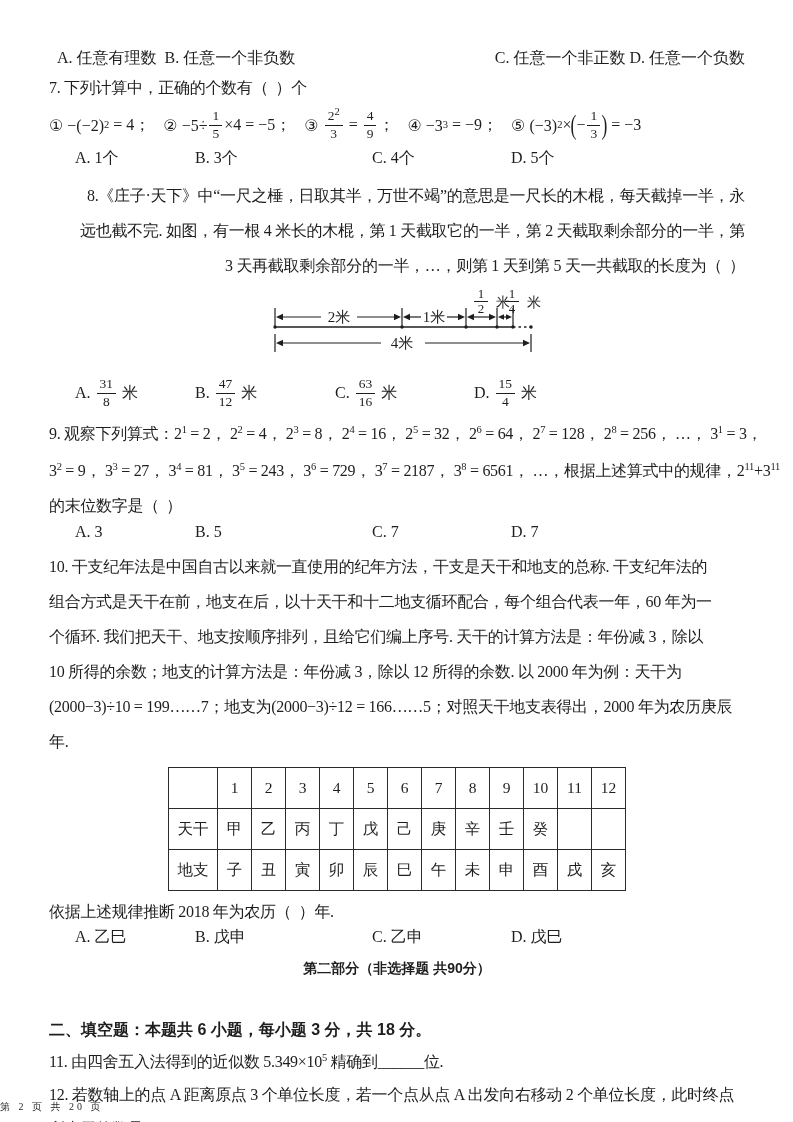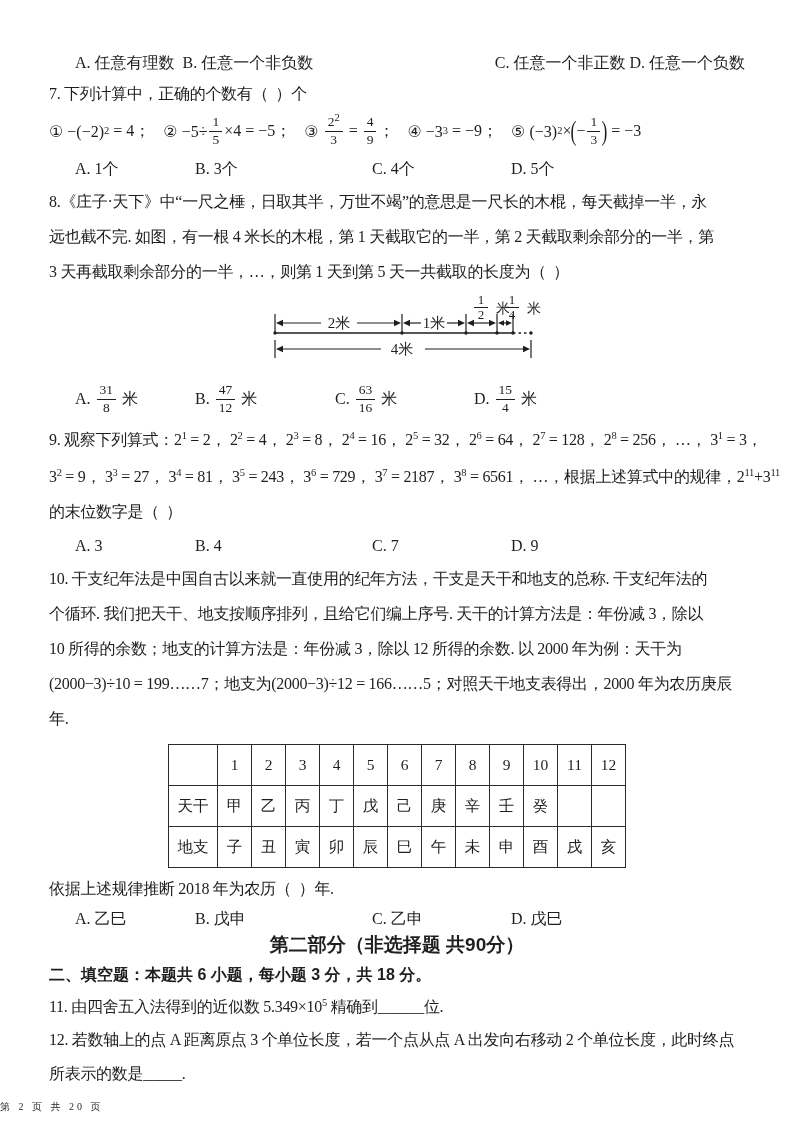--- a/index.html
+++ b/index.html
@@ -14,51 +14,51 @@
     padding:48px 48px 0 49px;
     overflow:hidden;
   }
   .line{white-space:pre;letter-spacing:-0.3px;line-height:34px;}
   .para .line{line-height:35px;}
   
   .opts{display:flex;margin-left:26px;align-items:center;white-space:pre;}
   .opts .s1{width:120px;}
   .opts .s2{width:140px;}
   .opts .s3{width:139px;margin-left:37px;}
-  .opts-top{display:flex;margin-left:26px;height:26px;align-items:flex-end;white-space:pre;}
+  .opts-top{display:flex;margin-left:8px;height:26px;align-items:flex-start;white-space:pre;}
   .spacer{flex:1;}
   sup{font-size:10.5px;vertical-align:super;line-height:0;}
   
   .frac{display:inline-flex;flex-direction:column;align-items:center;vertical-align:middle;
         font-size:13.5px;line-height:1.2;margin:0 2px;letter-spacing:0;}
   .frac .num{border-bottom:1px solid #1e1e1e;padding:0 3px;}
   .frac .den{padding:0 3px;}
   .formula-row{display:flex;align-items:center;height:46px;white-space:pre;}
   .formula-row .item{display:inline-flex;align-items:center;margin-right:13px;white-space:pre;}
   .bigp{font-size:27px;font-weight:300;line-height:1;transform:scaleX(.65);display:inline-block;margin:0 -2px;}
   .opt-frac-row{display:flex;align-items:center;height:46px;margin-left:26px;}
   .opt-frac-row .slot{display:inline-flex;align-items:center;white-space:pre;}
   
   .pw{white-space:pre;}
   
   table.gz{border-collapse:collapse;margin:8px auto 6px auto;}
   table.gz td{border:1px solid #2b2b2b;text-align:center;vertical-align:middle;
               font-size:15.5px;padding:0;height:40px;}
   table.gz td.c0{width:48px;}
   table.gz td.c{width:33px;}
-  .center-bold{text-align:center;font-weight:bold;font-size:19px;line-height:30px;
+  .center-bold{text-align:center;font-weight:bold;font-size:14px;line-height:30px;
                font-family:"Liberation Sans","DejaVu Sans",sans-serif;}
   .bold-line{font-weight:bold;line-height:30px;white-space:pre;
-             font-family:"Liberation Sans","DejaVu Sans",sans-serif;font-size:16px;}
+             font-family:"Liberation Sans","DejaVu Sans",sans-serif;font-size:16px;margin-top:32px;}
   .footer{position:absolute;left:0;right:0;bottom:8px;text-align:left;
           font-size:10px;letter-spacing:3px;color:#2a2a2a;}
   .diagram-wrap{margin:3px 0 2px 220px;height:82px;}
   svg text{font-family:"Liberation Serif","DejaVu Serif",serif;fill:#1e1e1e;}
-  .mt4{margin-top:4px;} .mt6{margin-top:6px;}
-  .h26{height:26px;display:flex;align-items:flex-end;}
+  .mt4{margin-top:4px;text-align:right;} .mt6{}
+  .h26{height:26px;display:flex;align-items:flex-start;}
   .h28{height:28px;display:flex;align-items:center;}
 </style>
 </head>
 <body>
 
 <div class="page">
 
   <div class="opts-top">
     <span>A. 任意有理数</span><span>  </span>
     <span>B. 任意一个非负数</span>
@@ -156,27 +156,28 @@
   </div>
 
   <div>
     <div class="line" style="line-height:36px"><span>9. 观察下列算式：</span><span class="pw"><span>2</span><sup>1</sup><span> = 2， </span></span><span class="pw"><span>2</span><sup>2</sup><span> = 4， </span></span><span class="pw"><span>2</span><sup>3</sup><span> = 8， </span></span><span class="pw"><span>2</span><sup>4</sup><span> = 16， </span></span><span class="pw"><span>2</span><sup>5</sup><span> = 32， </span></span><span class="pw"><span>2</span><sup>6</sup><span> = 64， </span></span><span class="pw"><span>2</span><sup>7</sup><span> = 128， </span></span><span class="pw"><span>2</span><sup>8</sup><span> = 256， </span></span><span>…， </span><span class="pw"><span>3</span><sup>1</sup><span> = 3，</span></span></div>
     <div class="line" style="line-height:37px"><span class="pw"><span>3</span><sup>2</sup><span> = 9， </span></span><span class="pw"><span>3</span><sup>3</sup><span> = 27， </span></span><span class="pw"><span>3</span><sup>4</sup><span> = 81， </span></span><span class="pw"><span>3</span><sup>5</sup><span> = 243， </span></span><span class="pw"><span>3</span><sup>6</sup><span> = 729， </span></span><span class="pw"><span>3</span><sup>7</sup><span> = 2187， </span></span><span class="pw"><span>3</span><sup>8</sup><span> = 6561， </span></span><span>…，根据上述算式中的规律，</span><span class="pw"><span>2</span><sup>11</sup></span><span>+</span><span class="pw"><span>3</span><sup>11</sup></span></div>
     <div class="line" style="line-height:34px">的末位数字是（  ）</div>
   </div>
 
   <div class="opts h26">
     <span class="s1">A. 3</span>
-    <span class="s2">B. 4</span>
+    <span class="s2">B. 5</span>
     <span class="s3">C. 7</span>
-    <span>D. 9</span>
+    <span>D. 7</span>
   </div>
 
   <div class="para mt6">
     <div class="line">10. 干支纪年法是中国自古以来就一直使用的纪年方法，干支是天干和地支的总称. 干支纪年法的</div>
+    <div class="line">组合方式是天干在前，地支在后，以十天干和十二地支循环配合，每个组合代表一年，60 年为一</div>
     <div class="line">个循环. 我们把天干、地支按顺序排列，且给它们编上序号. 天干的计算方法是：年份减 3，除以</div>
     <div class="line">10 所得的余数；地支的计算方法是：年份减 3，除以 12 所得的余数. 以 2000 年为例：天干为</div>
     <div class="line">(2000−3)÷10 = 199……7；地支为(2000−3)÷12 = 166……5；对照天干地支表得出，2000 年为农历庚辰</div>
     <div class="line">年.</div>
   </div>
 
   <table class="gz">
     <tbody>
         <tr>
       <td class="c0"></td>

